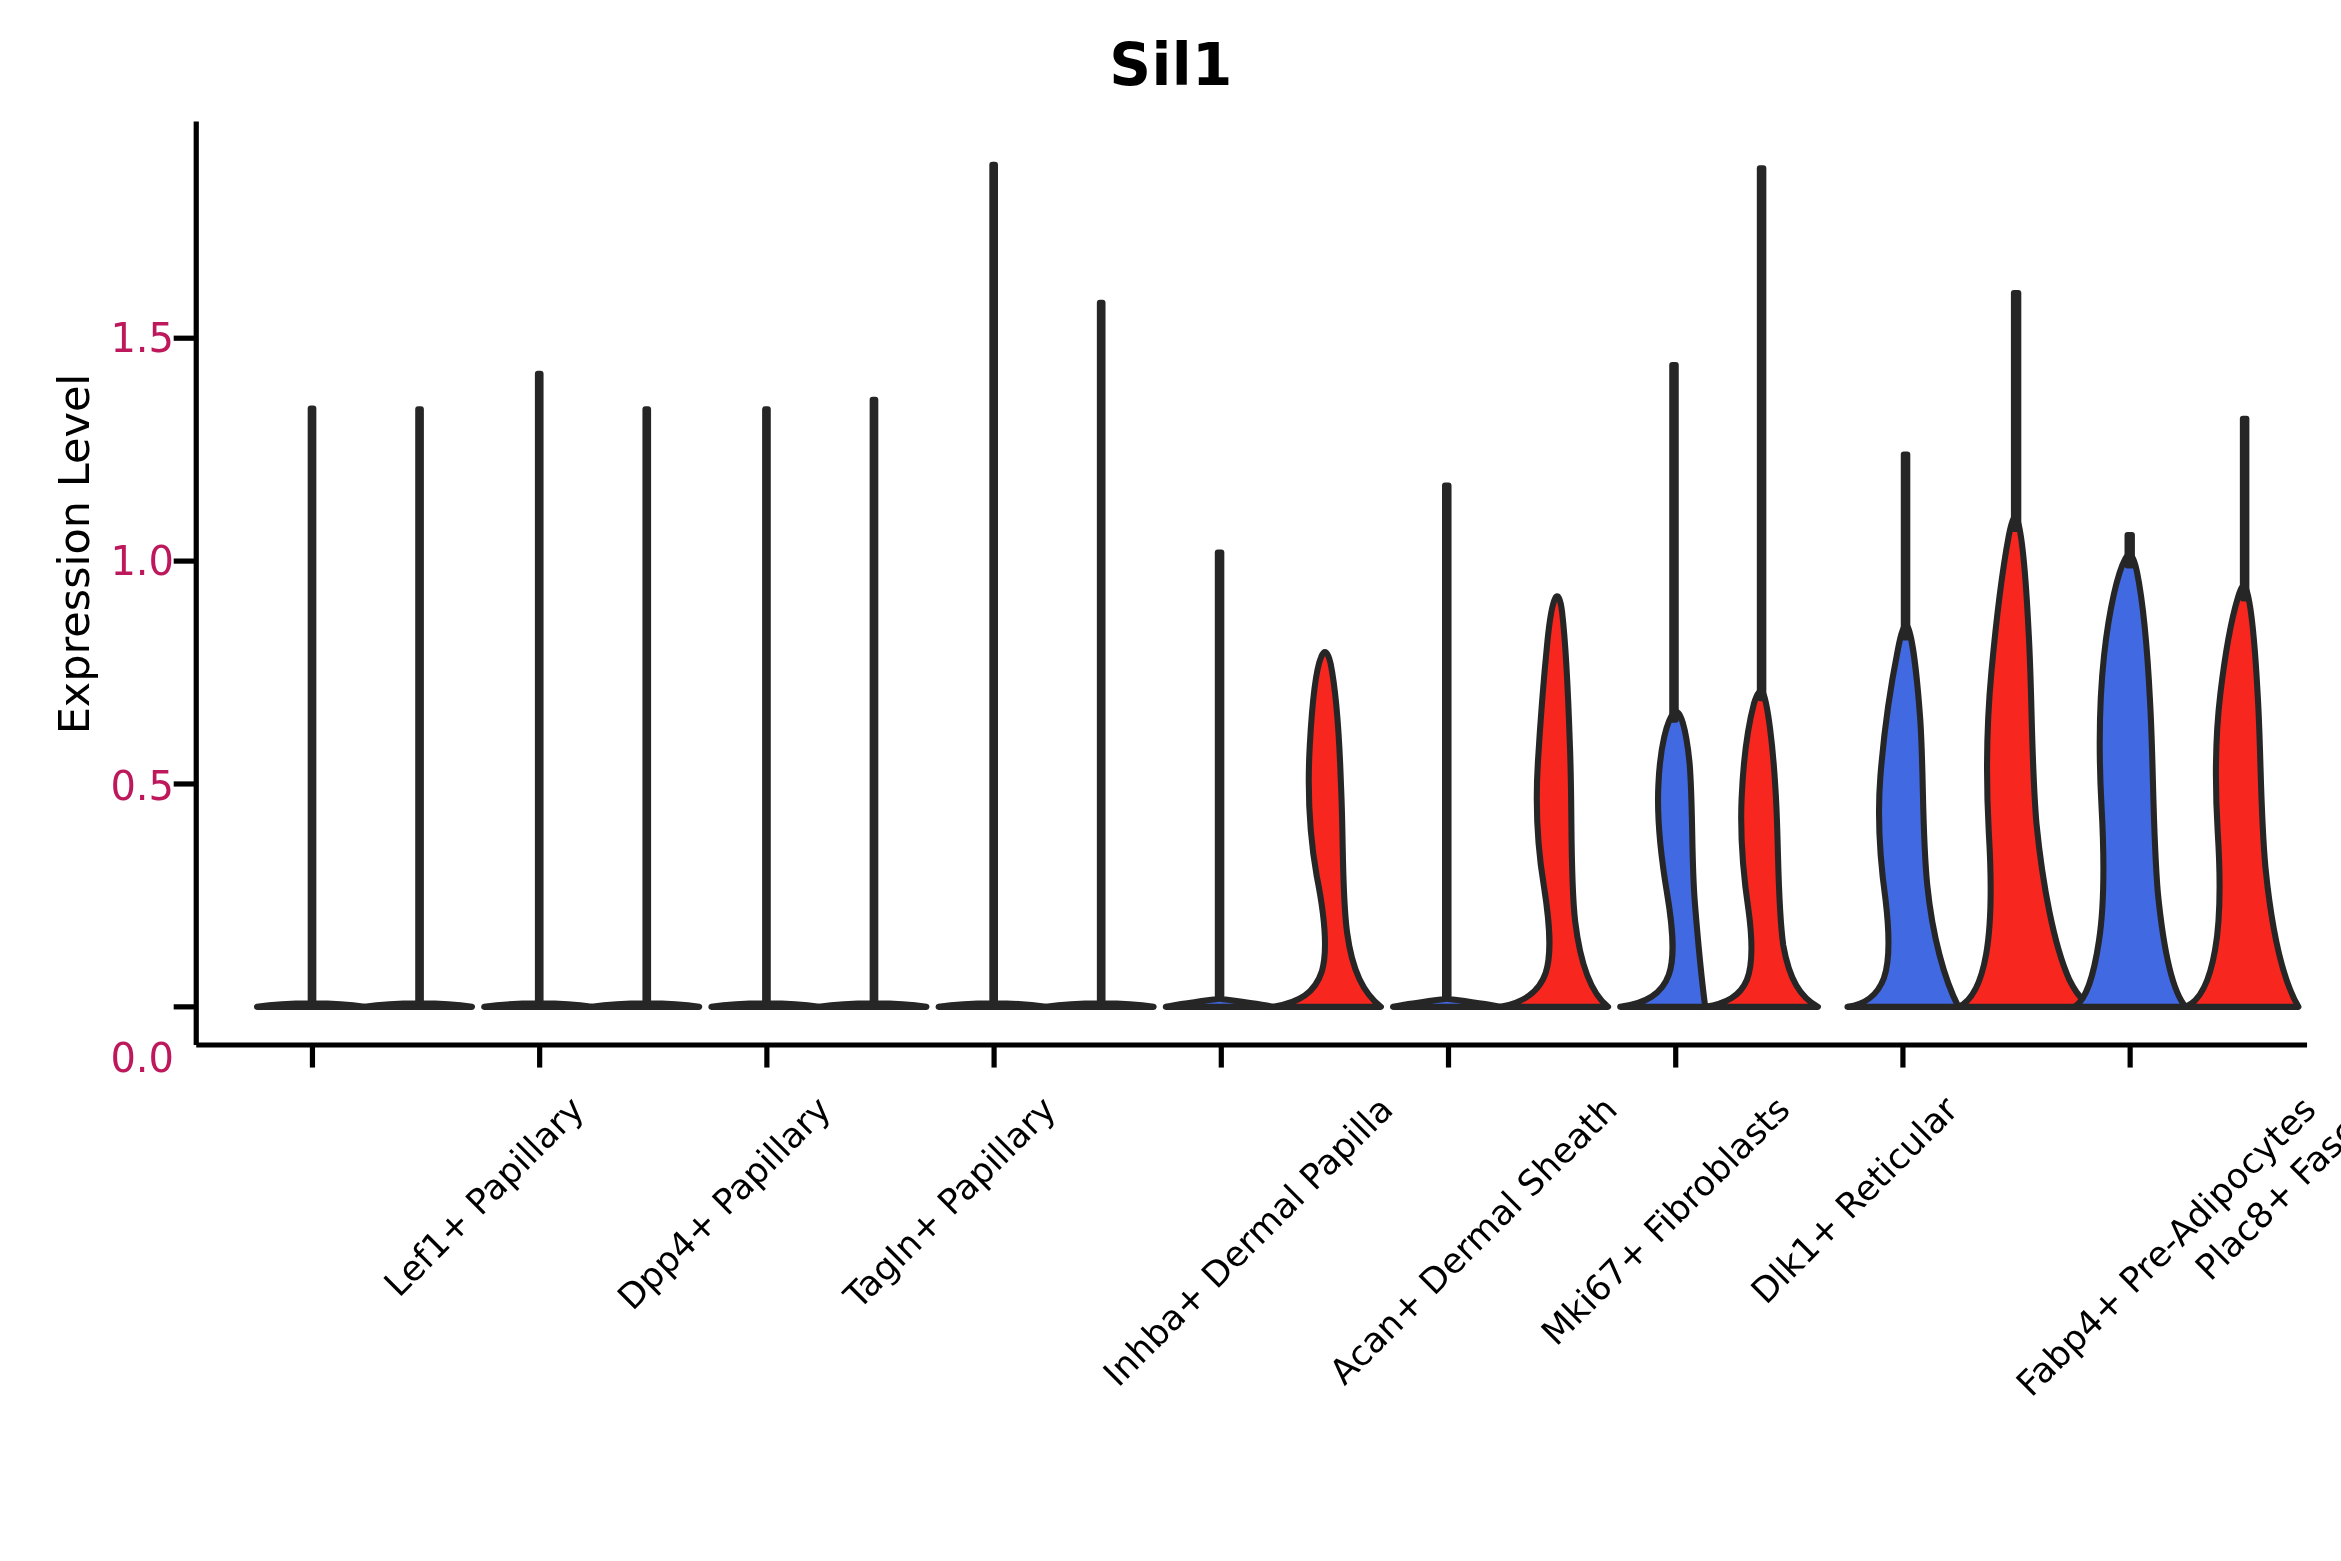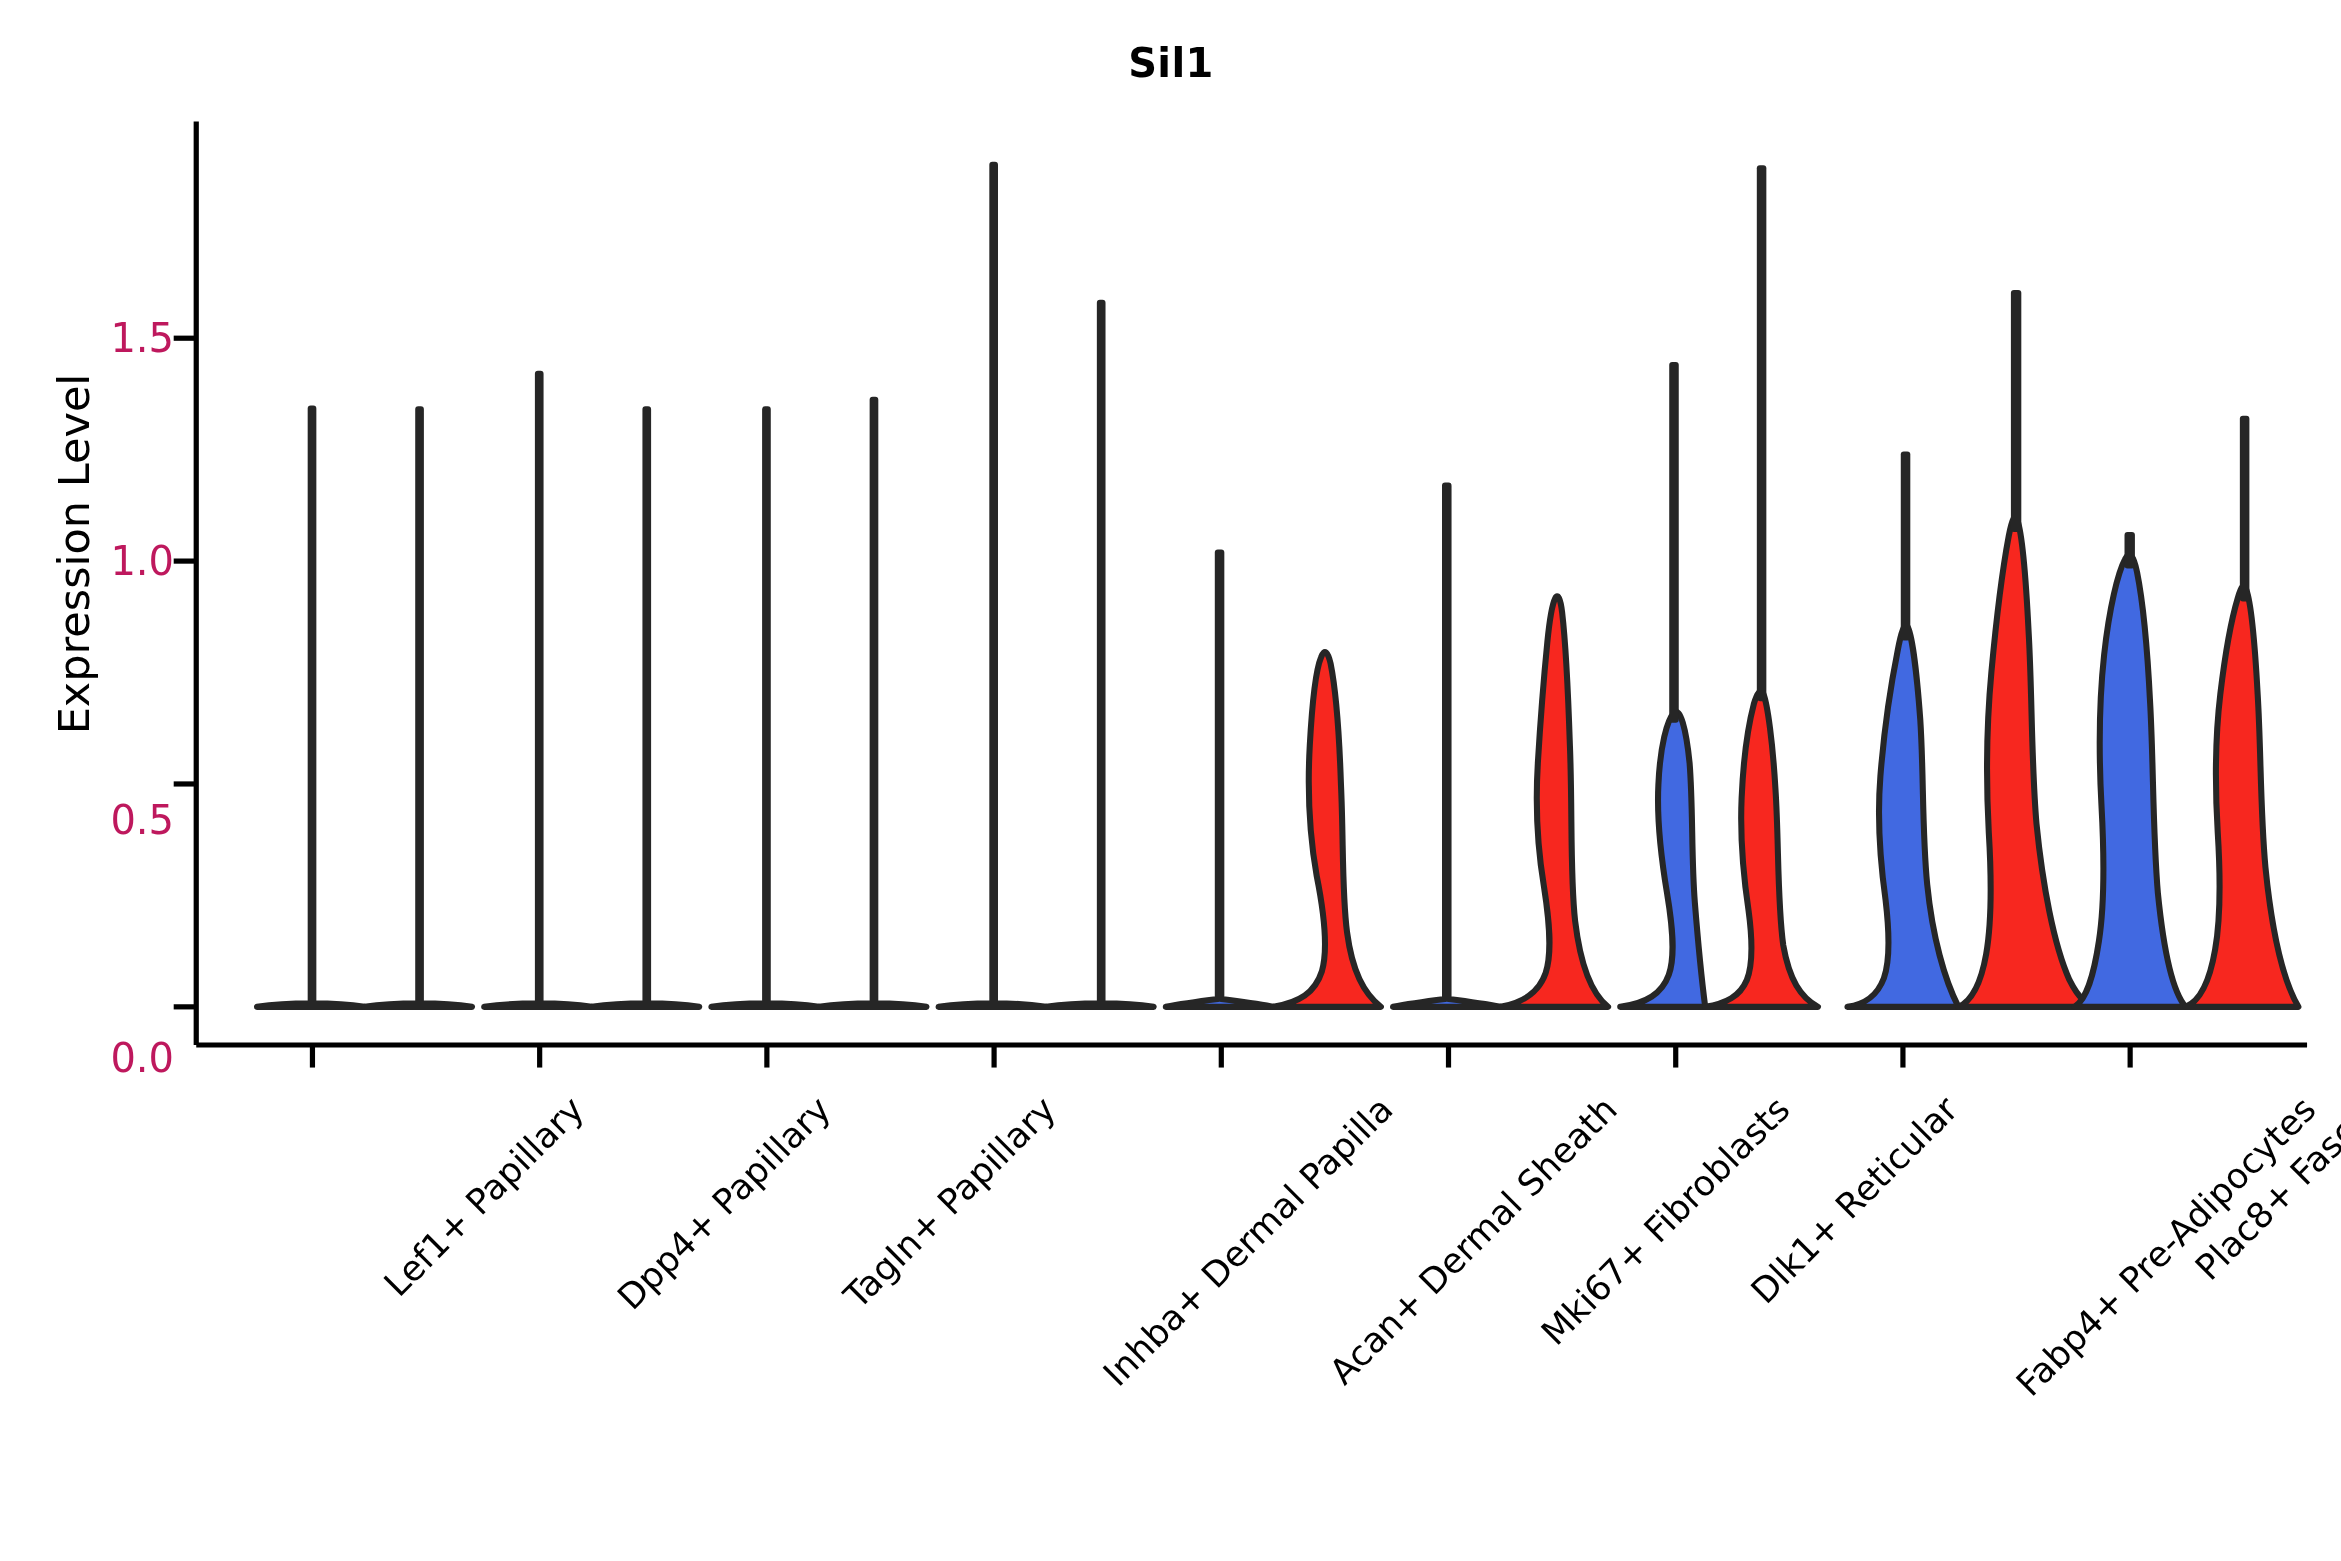--- a/index.html
+++ b/index.html
@@ -10,25 +10,25 @@
   #page {
     position: relative;
     width: 2342px;
     height: 1561px;
     background: #ffffff;
     font-family: "DejaVu Sans", sans-serif;
     overflow: hidden;
   }
   #plot-title {
     position: absolute;
-    top: 40px;
+    top: 31px;
     left: 0;
     width: 2342px;
     text-align: center;
-    font-size: 40px;
+    font-size: 58px;
     font-weight: bold;
     color: #000000;
     letter-spacing: 0.4px;
   }
   #ylabel {
     position: absolute;
     left: -230px;
     top: 529px;
     width: 607px;
     text-align: center;
@@ -81,21 +81,21 @@
 
 <div id="page">
 
   <div id="plot-title">Sil1</div>
 
   <div id="ylabel">Expression Level</div>
 
   <div id="ytick-labels">
     <div class="tick-label" style="top:338px;">1.5</div>
     <div class="tick-label" style="top:561px;">1.0</div>
-    <div class="tick-label" style="top:820px;">0.5</div>
+    <div class="tick-label" style="top:786px;">0.5</div>
     <div class="tick-label" style="top:1058px;">0.0</div>
   </div>
 
   <svg id="chart-area" viewBox="0 0 2700 1800">
 
     <line x1="226" y1="140" x2="226" y2="1205" stroke="#000000" stroke-width="6"></line>
     <line x1="226" y1="1205" x2="2660" y2="1205" stroke="#000000" stroke-width="6"></line>
 
     <line x1="200" y1="390" x2="226" y2="390" stroke="#000000" stroke-width="6"></line>
     <line x1="200" y1="647" x2="226" y2="647" stroke="#000000" stroke-width="6"></line>

